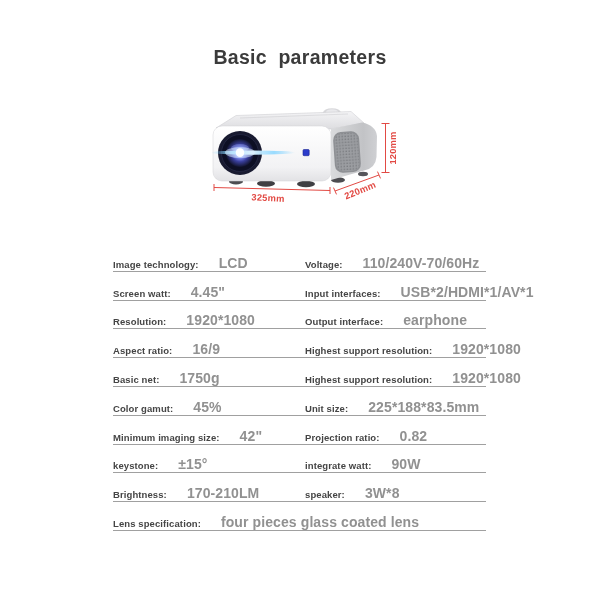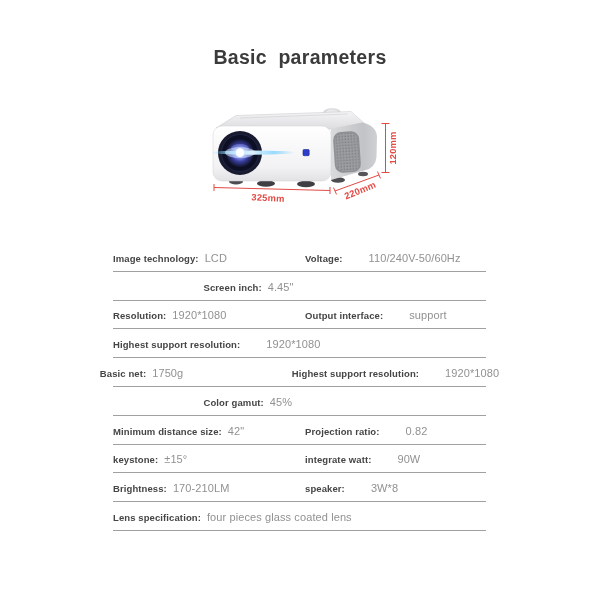--- a/index.html
+++ b/index.html
@@ -10,28 +10,28 @@
     position:absolute; top:46px; left:0; width:600px;
     text-align:center; font-size:19.5px; font-weight:600;
     color:#3b3b3b; letter-spacing:.3px; white-space:pre;
   }
 
   .hero { position:absolute; left:180px; top:92px; width:240px; height:118px; }
 
   .spec-table { position:absolute; left:113px; top:243px; width:373px; }
   .spec-row {
     display:flex; height:28.8px; align-items:flex-end;
-    border-bottom:1px solid #a0a0a0; padding-bottom:7px;justify-content:center;
+    border-bottom:1px solid #a0a0a0; 
   }
   .cell { display:flex; align-items:baseline; white-space:nowrap; }
   .cell.left  { flex:0 0 192px; }
-  .cell.right { flex:1 1 auto;gap:20px; }
+  .cell.right { flex:1 1 auto; }
   .cell.full  { flex:1 1 auto; }
   .lbl { font-size:9.5px; font-weight:700; color:#454545; letter-spacing:.1px; }
-  .val { font-size:11px; font-weight:400; color:#919191; margin-left:6px; letter-spacing:.1px; }
+  .val { font-size:14px; font-weight:700; color:#919191; margin-left:20px; letter-spacing:.1px; }
 
   .dim-text { font-size:9.3px; font-weight:700; letter-spacing:.2px; }
 </style>
 </head>
 <body>
 
 <div class="page">
 
   <div class="title">Basic  parameters</div>
 
@@ -134,43 +134,51 @@
   </svg>
 
   <div class="spec-table" id="spec-rows">
   <div class="spec-row">
     <div class="cell left">
       <span class="lbl">Image technology:</span>
       <span class="val">LCD</span>
     </div>
     <div class="cell right">
       <span class="lbl">Voltage:</span>
-      <span class="val">110/240V-50/60Hz</span>
-    </div>
-  </div>
-
-  <div class="spec-row">
-    <div class="cell left">
-      <span class="lbl">Screen inch:</span>
+      <span class="val">110/240V-70/60Hz</span>
+    </div>
+  </div>
+
+  <div class="spec-row">
+    <div class="cell left">
+      <span class="lbl">Screen watt:</span>
       <span class="val">4.45"</span>
+    </div>
+    <div class="cell right">
+      <span class="lbl">Input interfaces:</span>
+      <span class="val">USB*2/HDMI*1/AV*1</span>
     </div>
   </div>
 
   <div class="spec-row">
     <div class="cell left">
       <span class="lbl">Resolution:</span>
       <span class="val">1920*1080</span>
     </div>
     <div class="cell right">
       <span class="lbl">Output interface:</span>
-      <span class="val">support</span>
-    </div>
-  </div>
-
-  <div class="spec-row">
+      <span class="val">earphone</span>
+    </div>
+  </div>
+
+  <div class="spec-row">
+    <div class="cell left">
+      <span class="lbl">Aspect ratio:</span>
+      <span class="val">16/9</span>
+    </div>
     <div class="cell right">
       <span class="lbl">Highest support resolution:</span>
       <span class="val">1920*1080</span>
     </div>
   </div>
 
   <div class="spec-row">
     <div class="cell left">
       <span class="lbl">Basic net:</span>
       <span class="val">1750g</span>
@@ -179,26 +187,30 @@
       <span class="lbl">Highest support resolution:</span>
       <span class="val">1920*1080</span>
     </div>
   </div>
 
   <div class="spec-row">
     <div class="cell left">
       <span class="lbl">Color gamut:</span>
       <span class="val">45%</span>
     </div>
-  </div>
-
-
-  <div class="spec-row">
-    <div class="cell left">
-      <span class="lbl">Minimum distance size:</span>
+    <div class="cell right">
+      <span class="lbl">Unit size:</span>
+      <span class="val">225*188*83.5mm</span>
+    </div>
+  </div>
+
+
+  <div class="spec-row">
+    <div class="cell left">
+      <span class="lbl">Minimum imaging size:</span>
       <span class="val">42"</span>
     </div>
     <div class="cell right">
       <span class="lbl">Projection ratio:</span>
       <span class="val">0.82</span>
     </div>
   </div>
 
   <div class="spec-row">
     <div class="cell left">

